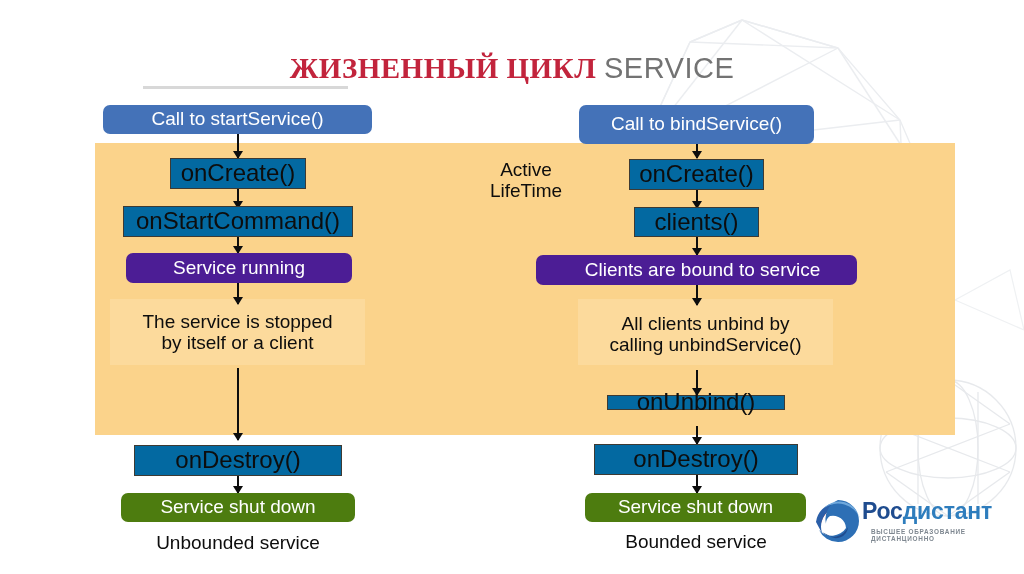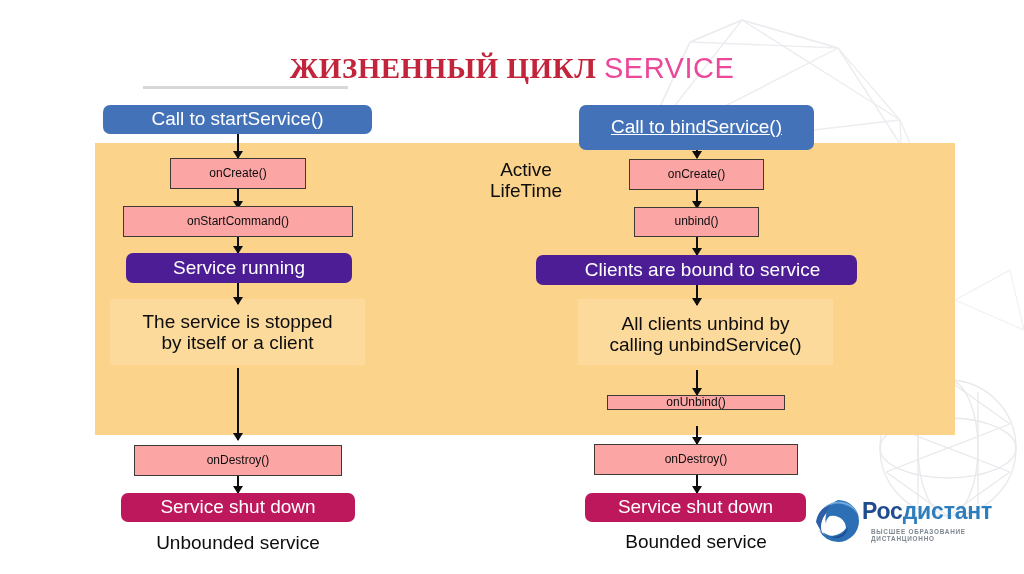--- a/index.html
+++ b/index.html
@@ -34,49 +34,49 @@
   .title{
     position:absolute;left:0;top:52px;width:1024px;text-align:center;
     z-index:5;
   }
   .title .ru{
     font-family:"Liberation Serif", serif;
     font-size:29px;font-weight:700;color:#C2243C;letter-spacing:.5px;
   }
   .title .en{
     font-family:"Liberation Sans", sans-serif;
-    font-size:29px;font-weight:400;color:#ec4899;letter-spacing:.5px;
+    font-size:29px;font-weight:400;color:#737373;letter-spacing:.5px;
   }
   .title-underline{
     position:absolute;left:143px;top:86px;width:205px;height:3px;
     background:#D8D8D8;z-index:5;
   }
 
   
   .node{
     position:absolute;z-index:4;
     display:flex;align-items:center;justify-content:center;
     box-sizing:border-box;
     white-space:nowrap;
     line-height:1.1;
   }
   .node-plain{
-    background:#fca5a5;border:1.6px solid #3E3A33;
-    font-size:12px;color:#0D0D0D;
+    background:#0369a1;border:1.6px solid #3E3A33;
+    font-size:24px;color:#0D0D0D;
   }
   .node-blue{
     background:#4472B8;border-radius:7px;
     font-size:19px;color:#FFFFFF;
   }
   .node-green{
     background:#4c1d95;border-radius:7px;
     font-size:19px;color:#FFFFFF;
   }
   .node-orange{
-    background:#be185d;border-radius:7px;
+    background:#4d7c0f;border-radius:7px;
     font-size:19px;color:#FFFFFF;
   }
   .node-text{
     background:transparent;border:none;
     font-size:19px;color:#0D0D0D;
     flex-direction:column;
     text-align:right;
     white-space:normal;
   }
   .node-text span{display:block;}
@@ -225,25 +225,25 @@
 
   <div class="node node-orange" style="left:121px;top:493px;width:234px;height:29px;">Service shut down</div>
 
   <div class="node node-caption" style="left:110px;top:530px;width:256px;height:26px;">Unbounded service</div>
 
   <div class="node node-text" style="left:466px;top:152px;width:120px;height:58px;z-index:4;">
     <span>Active</span>
     <span>LifeTime</span>
   </div>
 
-  <div class="node node-blue" style="left:579px;top:105px;width:235px;height:45px;text-decoration:underline;">Call to bindService()</div>
+  <div class="node node-blue" style="left:579px;top:105px;width:235px;height:39px;">Call to bindService()</div>
 
   <div class="node node-plain" style="left:629px;top:159px;width:135px;height:31px;">onCreate()</div>
 
-  <div class="node node-plain" style="left:634px;top:207px;width:125px;height:30px;">unbind()</div>
+  <div class="node node-plain" style="left:634px;top:207px;width:125px;height:30px;">clients()</div>
 
   <div class="node node-green" style="left:536px;top:255px;width:321px;height:30px;padding-left:12px;">Clients are bound to service</div>
 
   <div class="node node-text" style="left:578px;top:305px;width:255px;height:60px;">
     <span>All clients unbind by</span>
     <span>calling unbindService()</span>
   </div>
 
   <div class="node node-plain" style="left:607px;top:395px;width:178px;height:15px;">onUnbind()</div>
 

